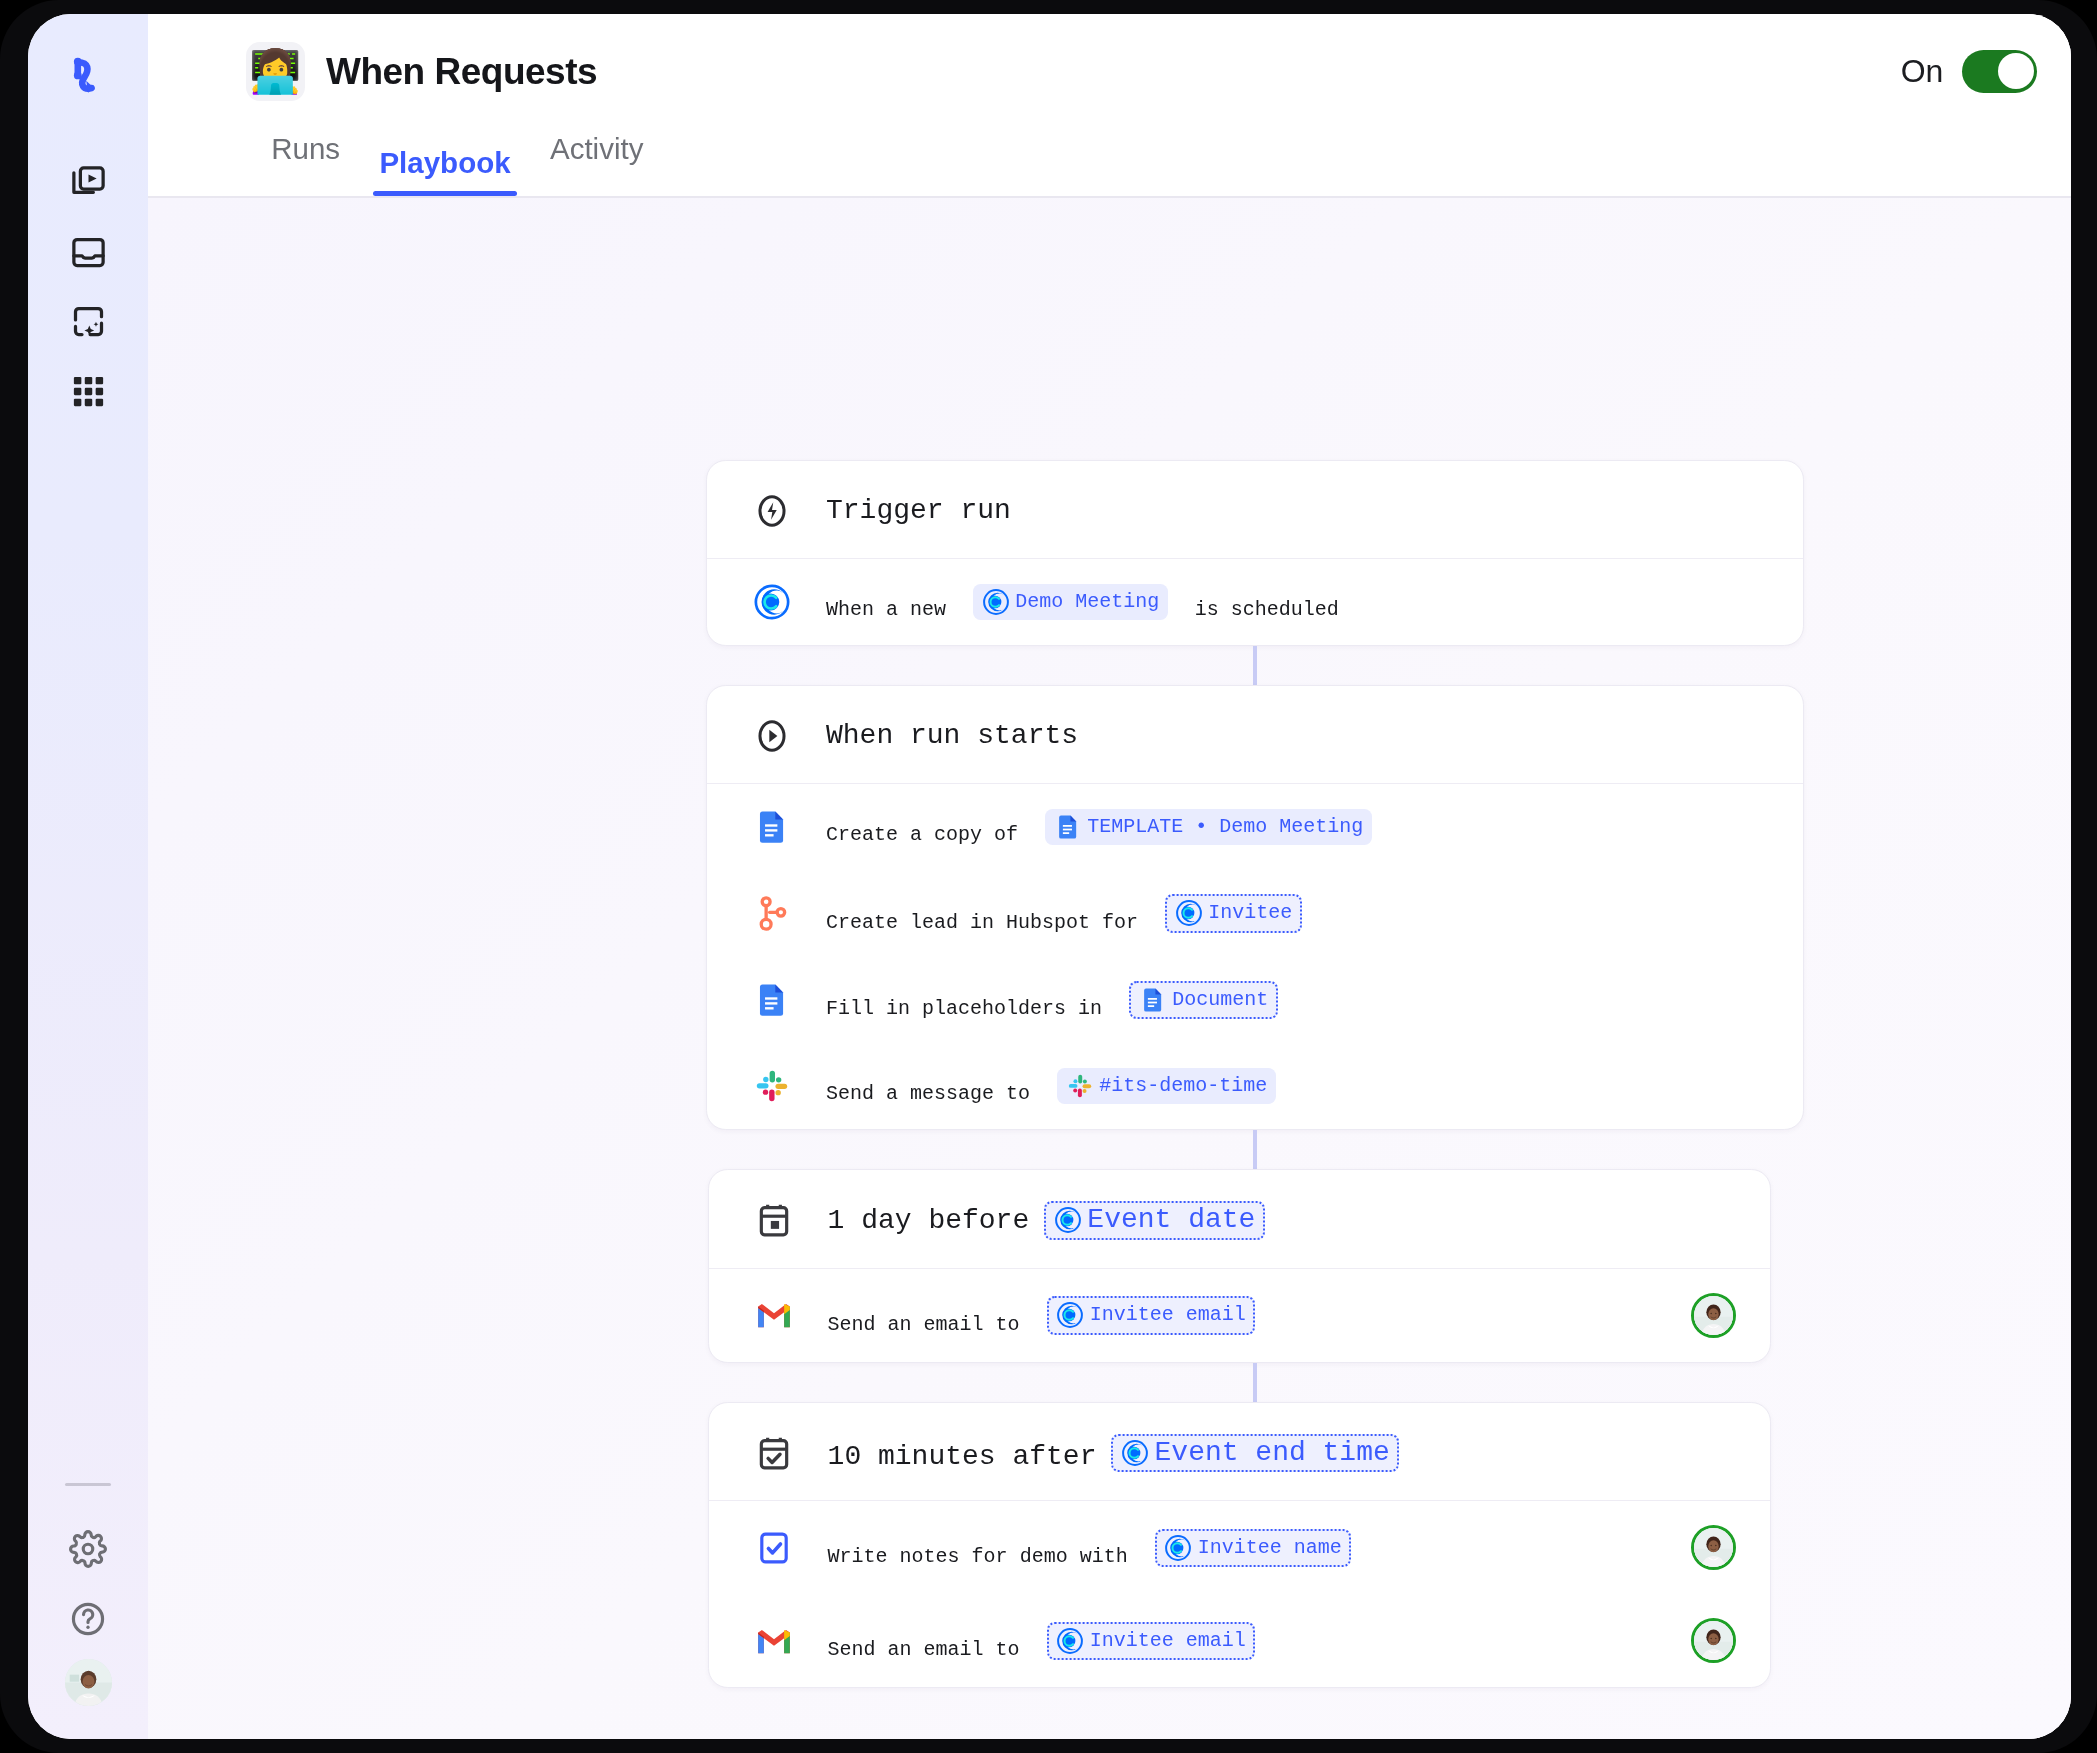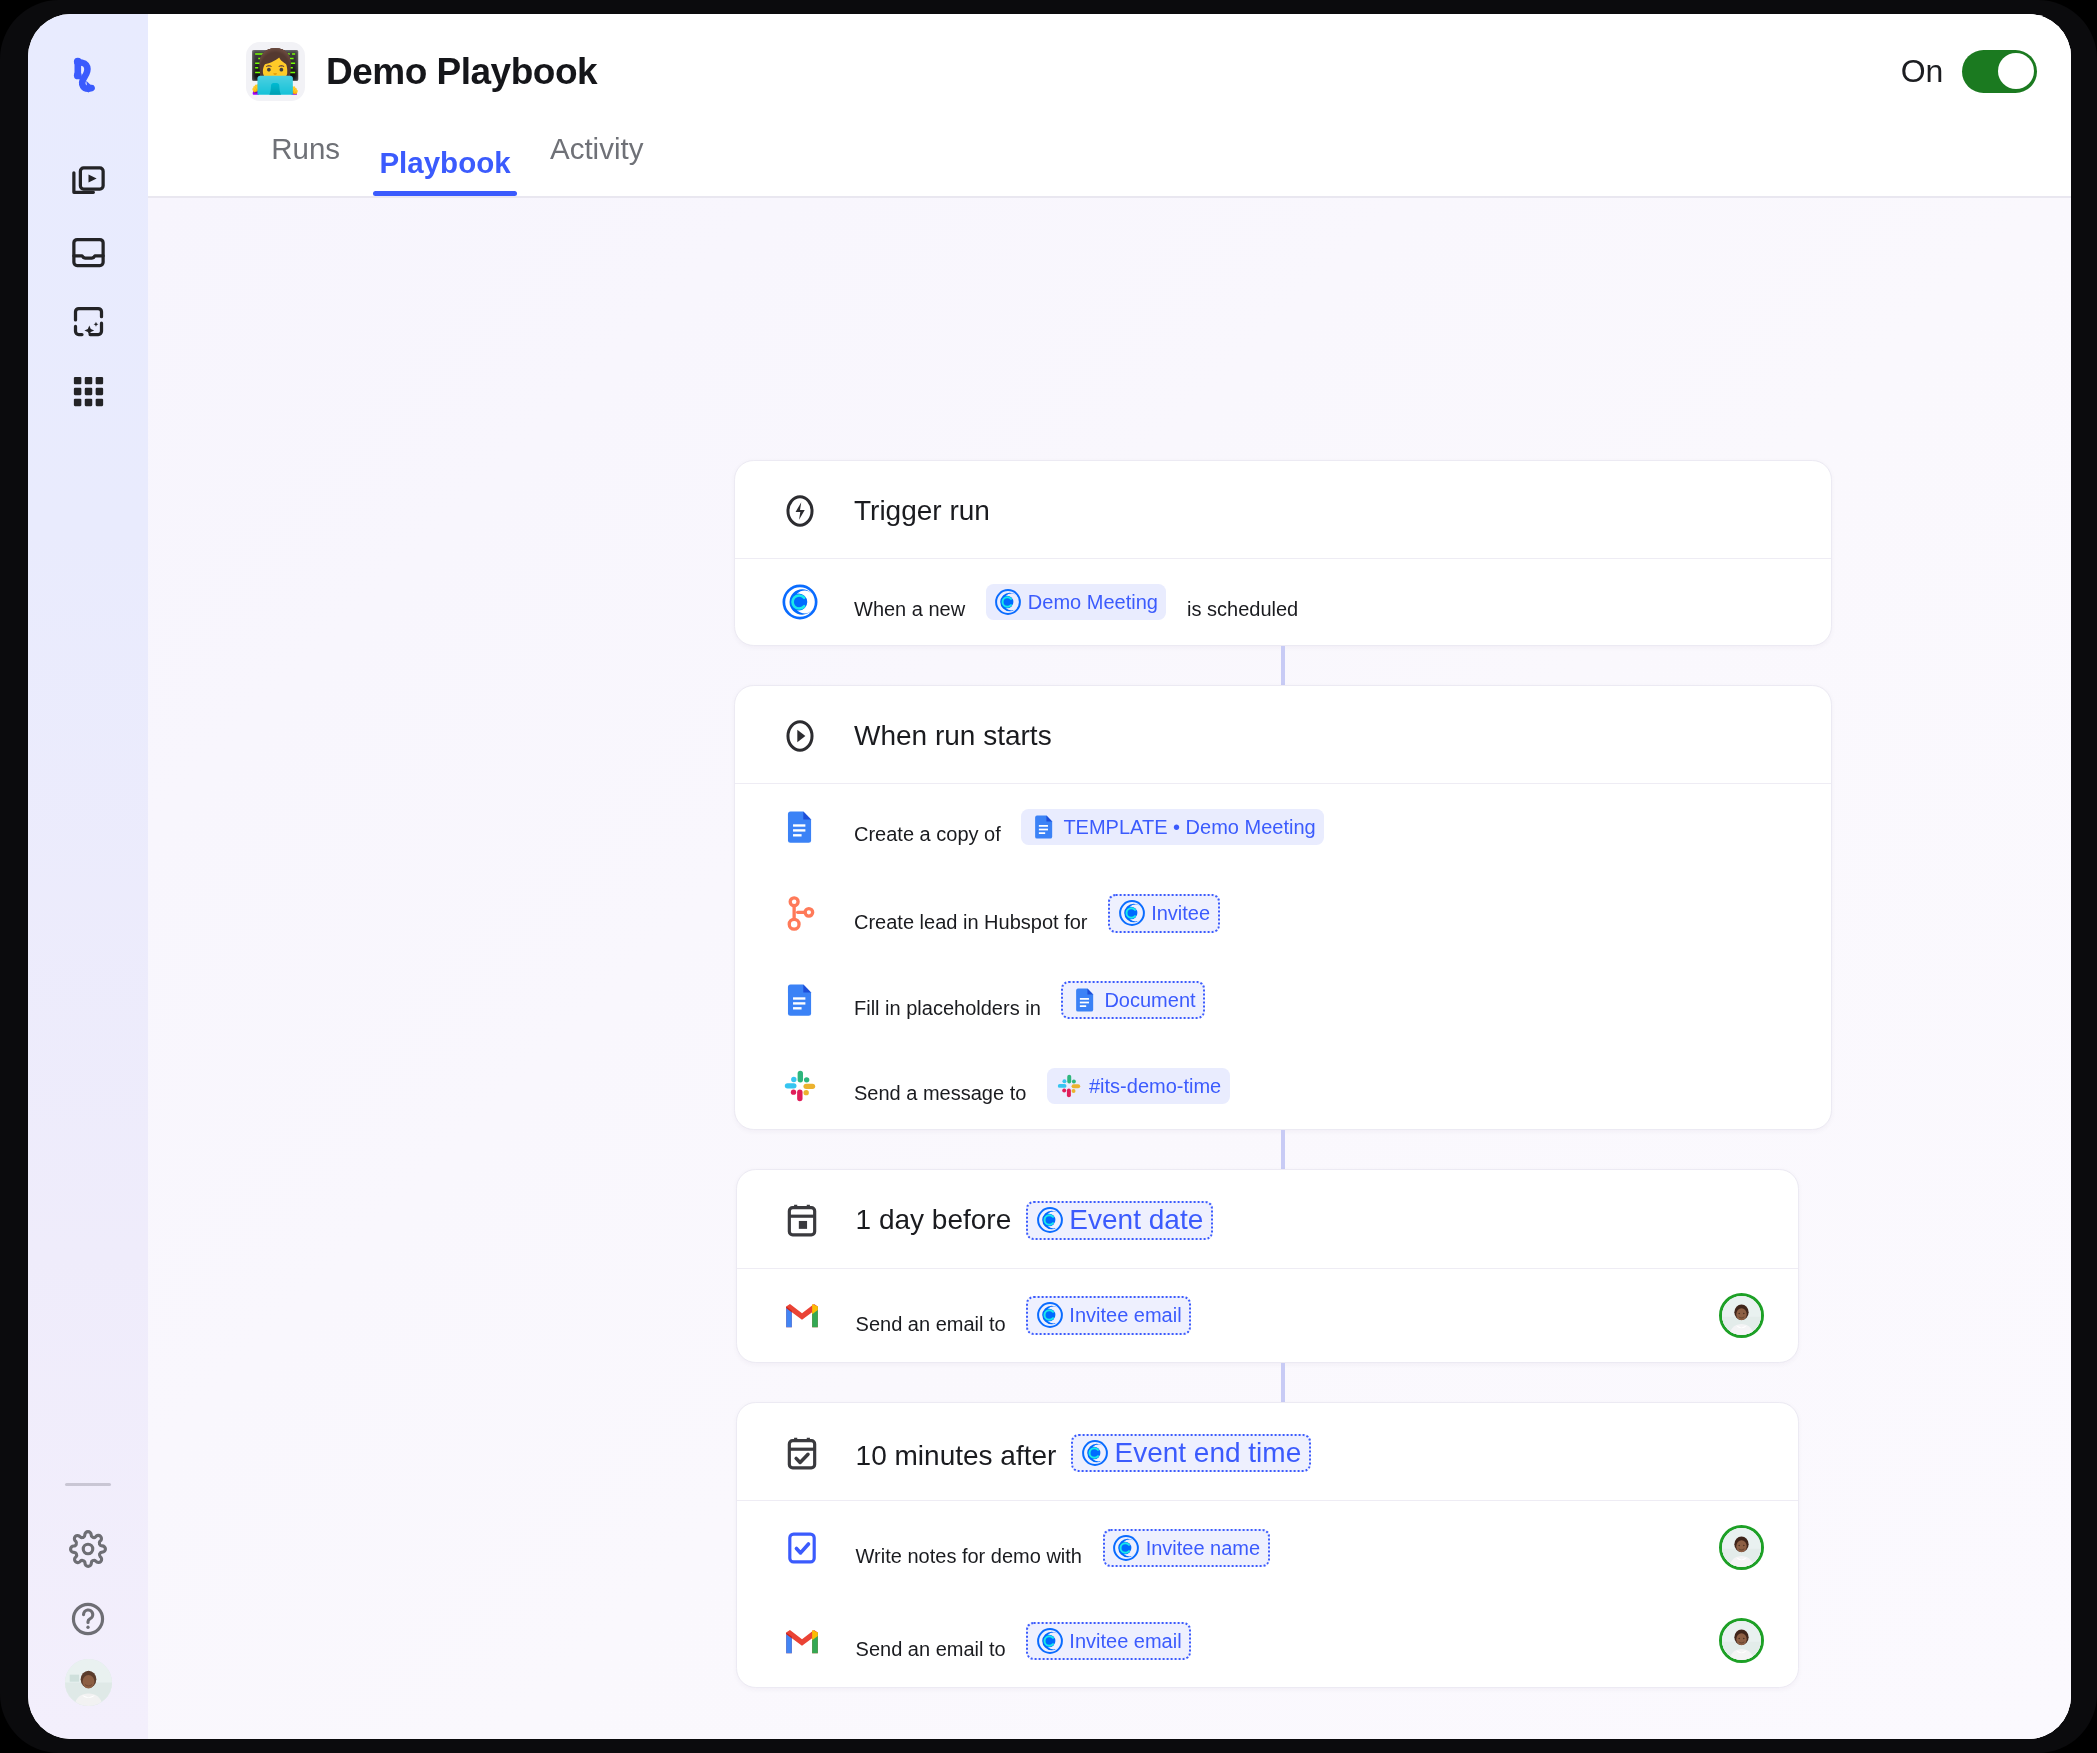--- a/index.html
+++ b/index.html
@@ -110,23 +110,24 @@
 
   
   #canvas {
     flex: 1;
     background: linear-gradient(135deg,#f7f5fd 0%, #faf8fd 55%, #fbf9fe 100%);
     position: relative;
     overflow: hidden;
   }
   #flow {
     position: absolute;
-    left: 586px;
+    left: 558px;
     top: 262px;
     width: 1098px;
+    font-family: Liberation Mono, monospace;
   }
   .connector { width: 3.3px; background: #c8cbf5; margin: 0 auto; }
 
   .card {
     background: #ffffff;
     border: 1.6px solid #eceaf3;
     border-radius: 19.7px;
     box-shadow: 0 1.6px 5.5px rgba(40,30,80,0.04);
     padding: 0 0;
   }
@@ -271,21 +272,21 @@
           </svg>
         </div>
       </div>
     </div>
 
     <div id="pane">
 
       <div id="header">
         <div id="title-row">
           <div id="emoji-badge">👩‍💻</div>
-          <div id="page-title">Demo Playbook</div>
+          <div id="page-title">When Requests</div>
           <div id="toggle-wrap">
             <span id="toggle-label">On</span>
             <div id="toggle">
               <div class="knob"></div>
             </div>
           </div>
         </div>
         <div id="tabs">
           <div class="tab">Runs</div>
           <div class="tab active">Playbook</div>

